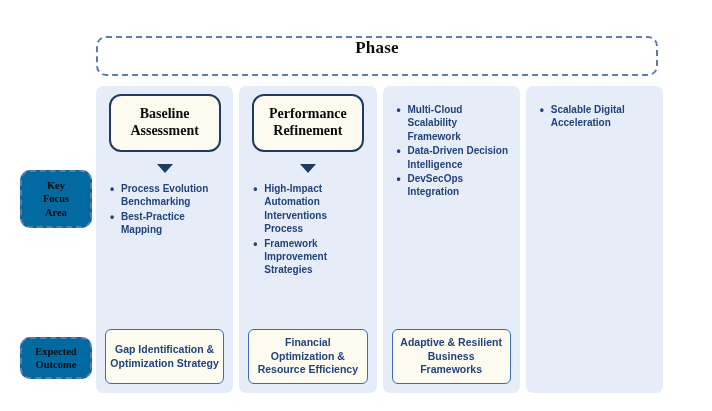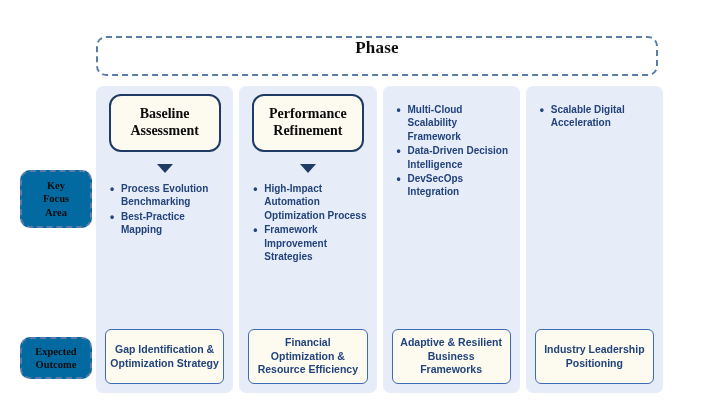--- a/index.html
+++ b/index.html
@@ -202,35 +202,34 @@
     </ul>
     <div class="col-outcome">Gap Identification &amp; Optimization Strategy</div>
   </div>
 
   <div class="column">
     <div class="col-head-wrap">
       <div class="col-head">Performance<br>Refinement</div>
       <div class="col-head-pointer"></div>
     </div>
     <ul class="col-bullets">
-      <li>High-Impact Automation Optimization Process</li>
+      <li>High-Impact Automation Interventions Process</li>
       <li>Framework Improvement Strategies</li>
     </ul>
     <div class="col-outcome">Financial Optimization &amp; Resource Efficiency</div>
   </div>
 
   <div class="column">
     <ul class="col-bullets">
       <li>Multi-Cloud Scalability Framework</li>
       <li>Data-Driven Decision Intelligence</li>
       <li>DevSecOps Integration</li>
     </ul>
     <div class="col-outcome">Adaptive &amp; Resilient Business Frameworks</div>
   </div>
 
   <div class="column">
     <ul class="col-bullets">
       <li>Scalable Digital Acceleration</li>
     </ul>
-    <div class="col-outcome">Industry Leadership Positioning</div>
   </div>
 
 </div>
 
 </body></html>

